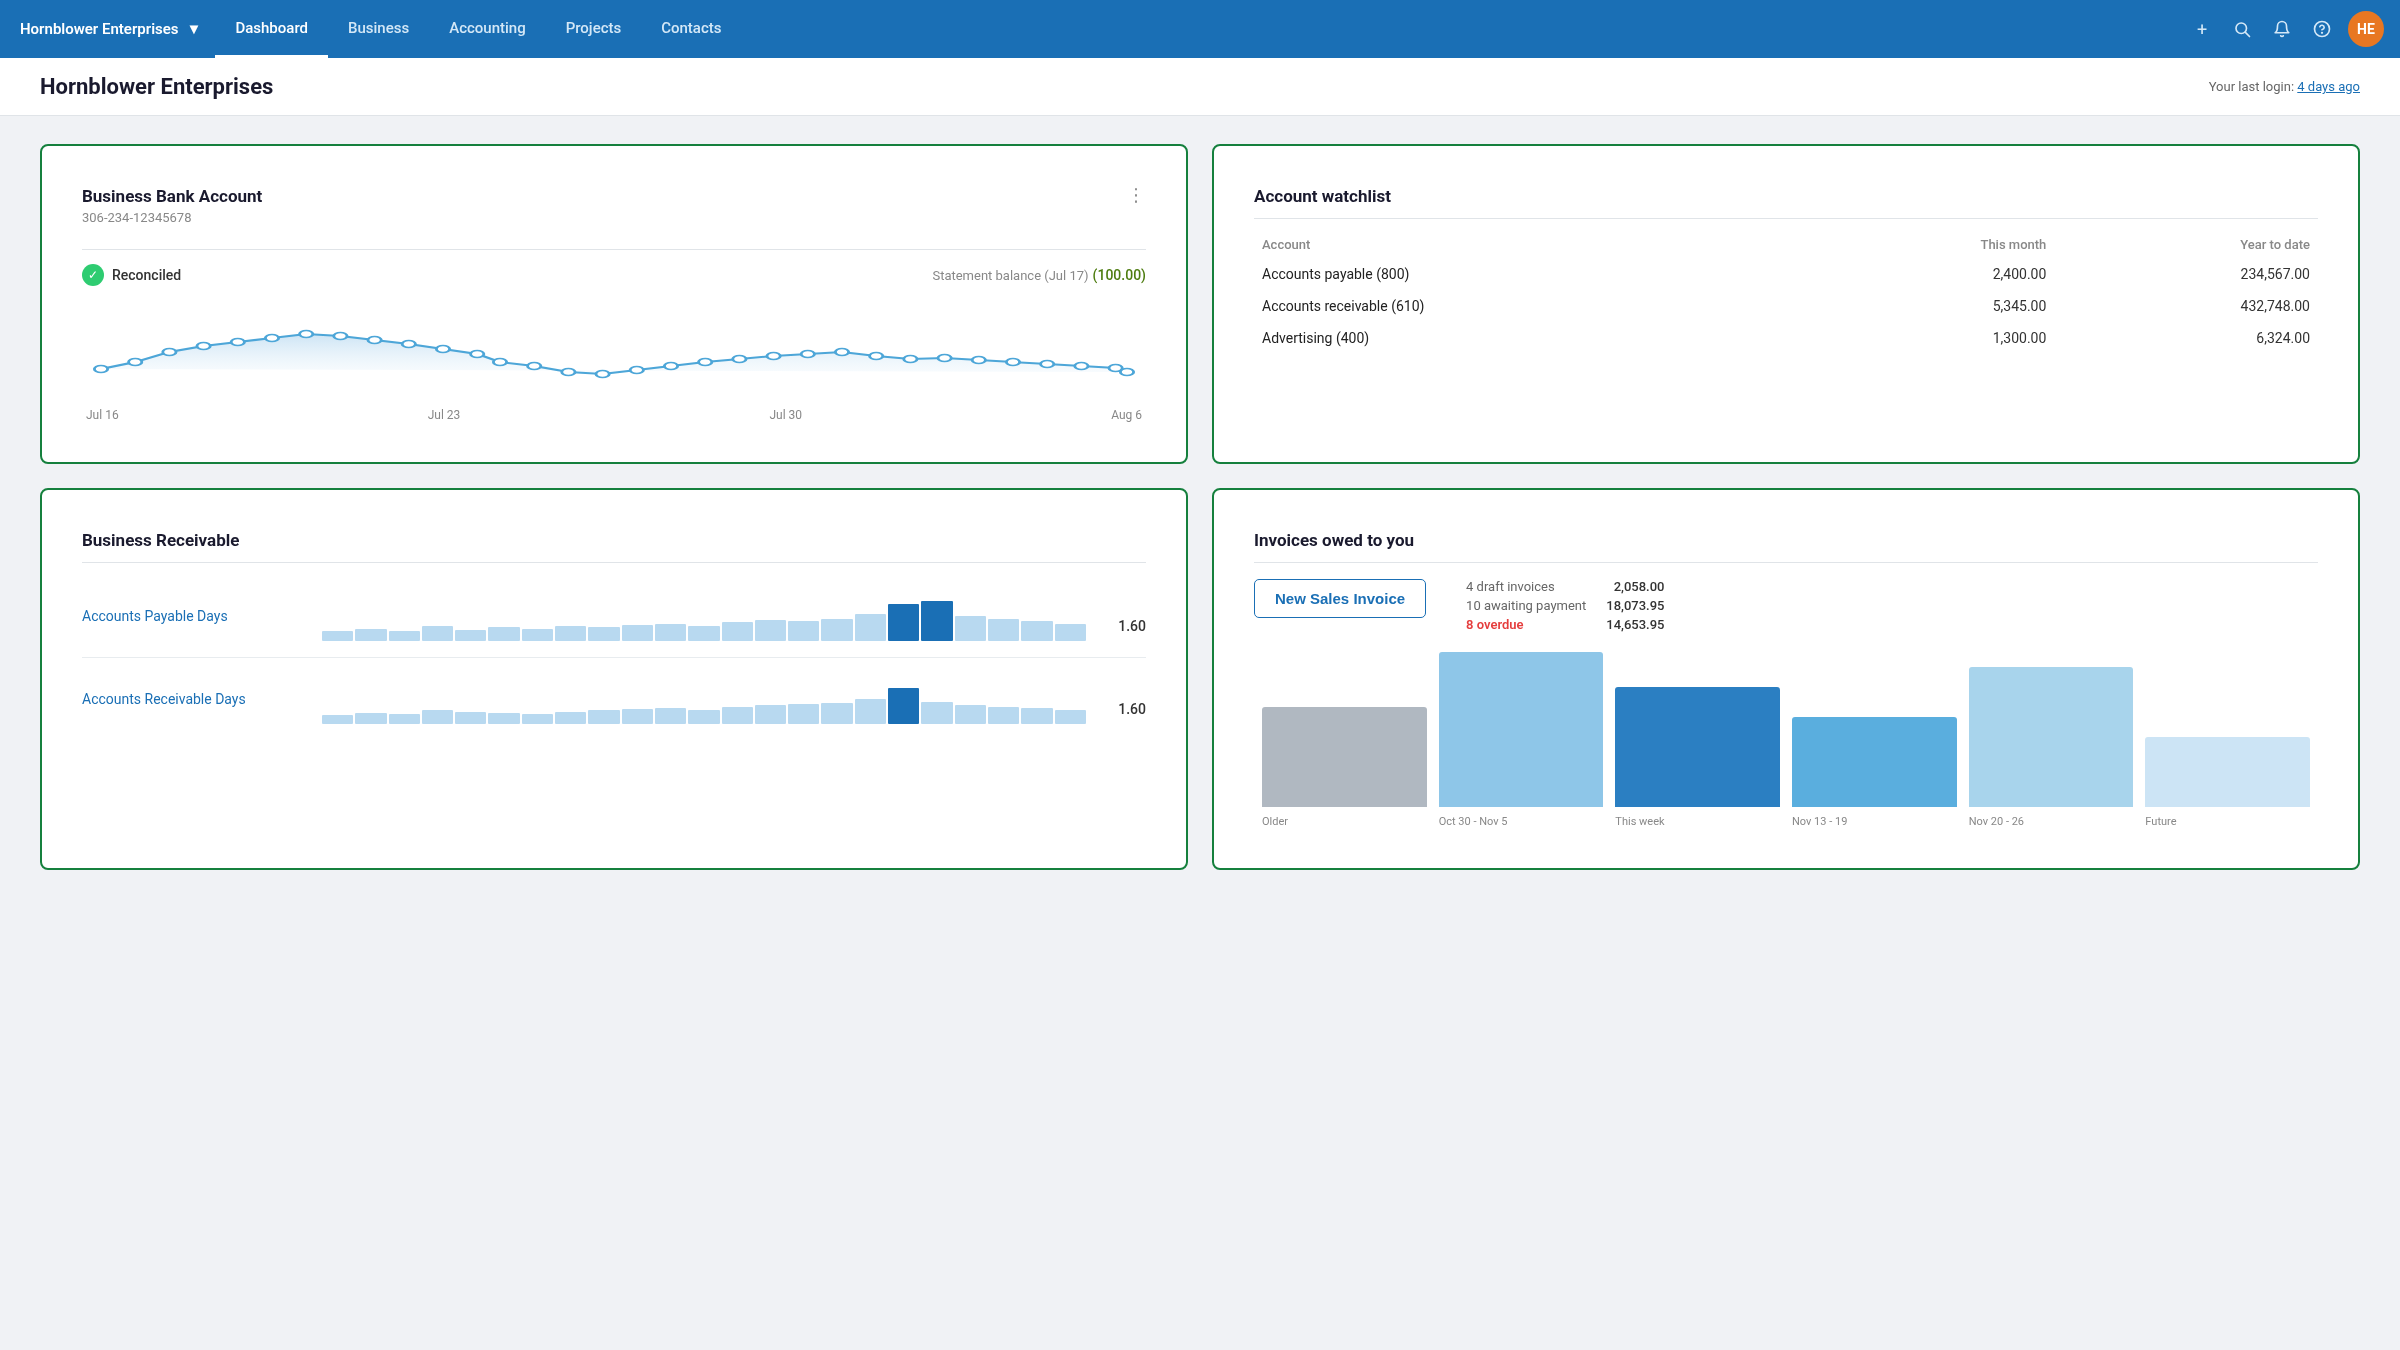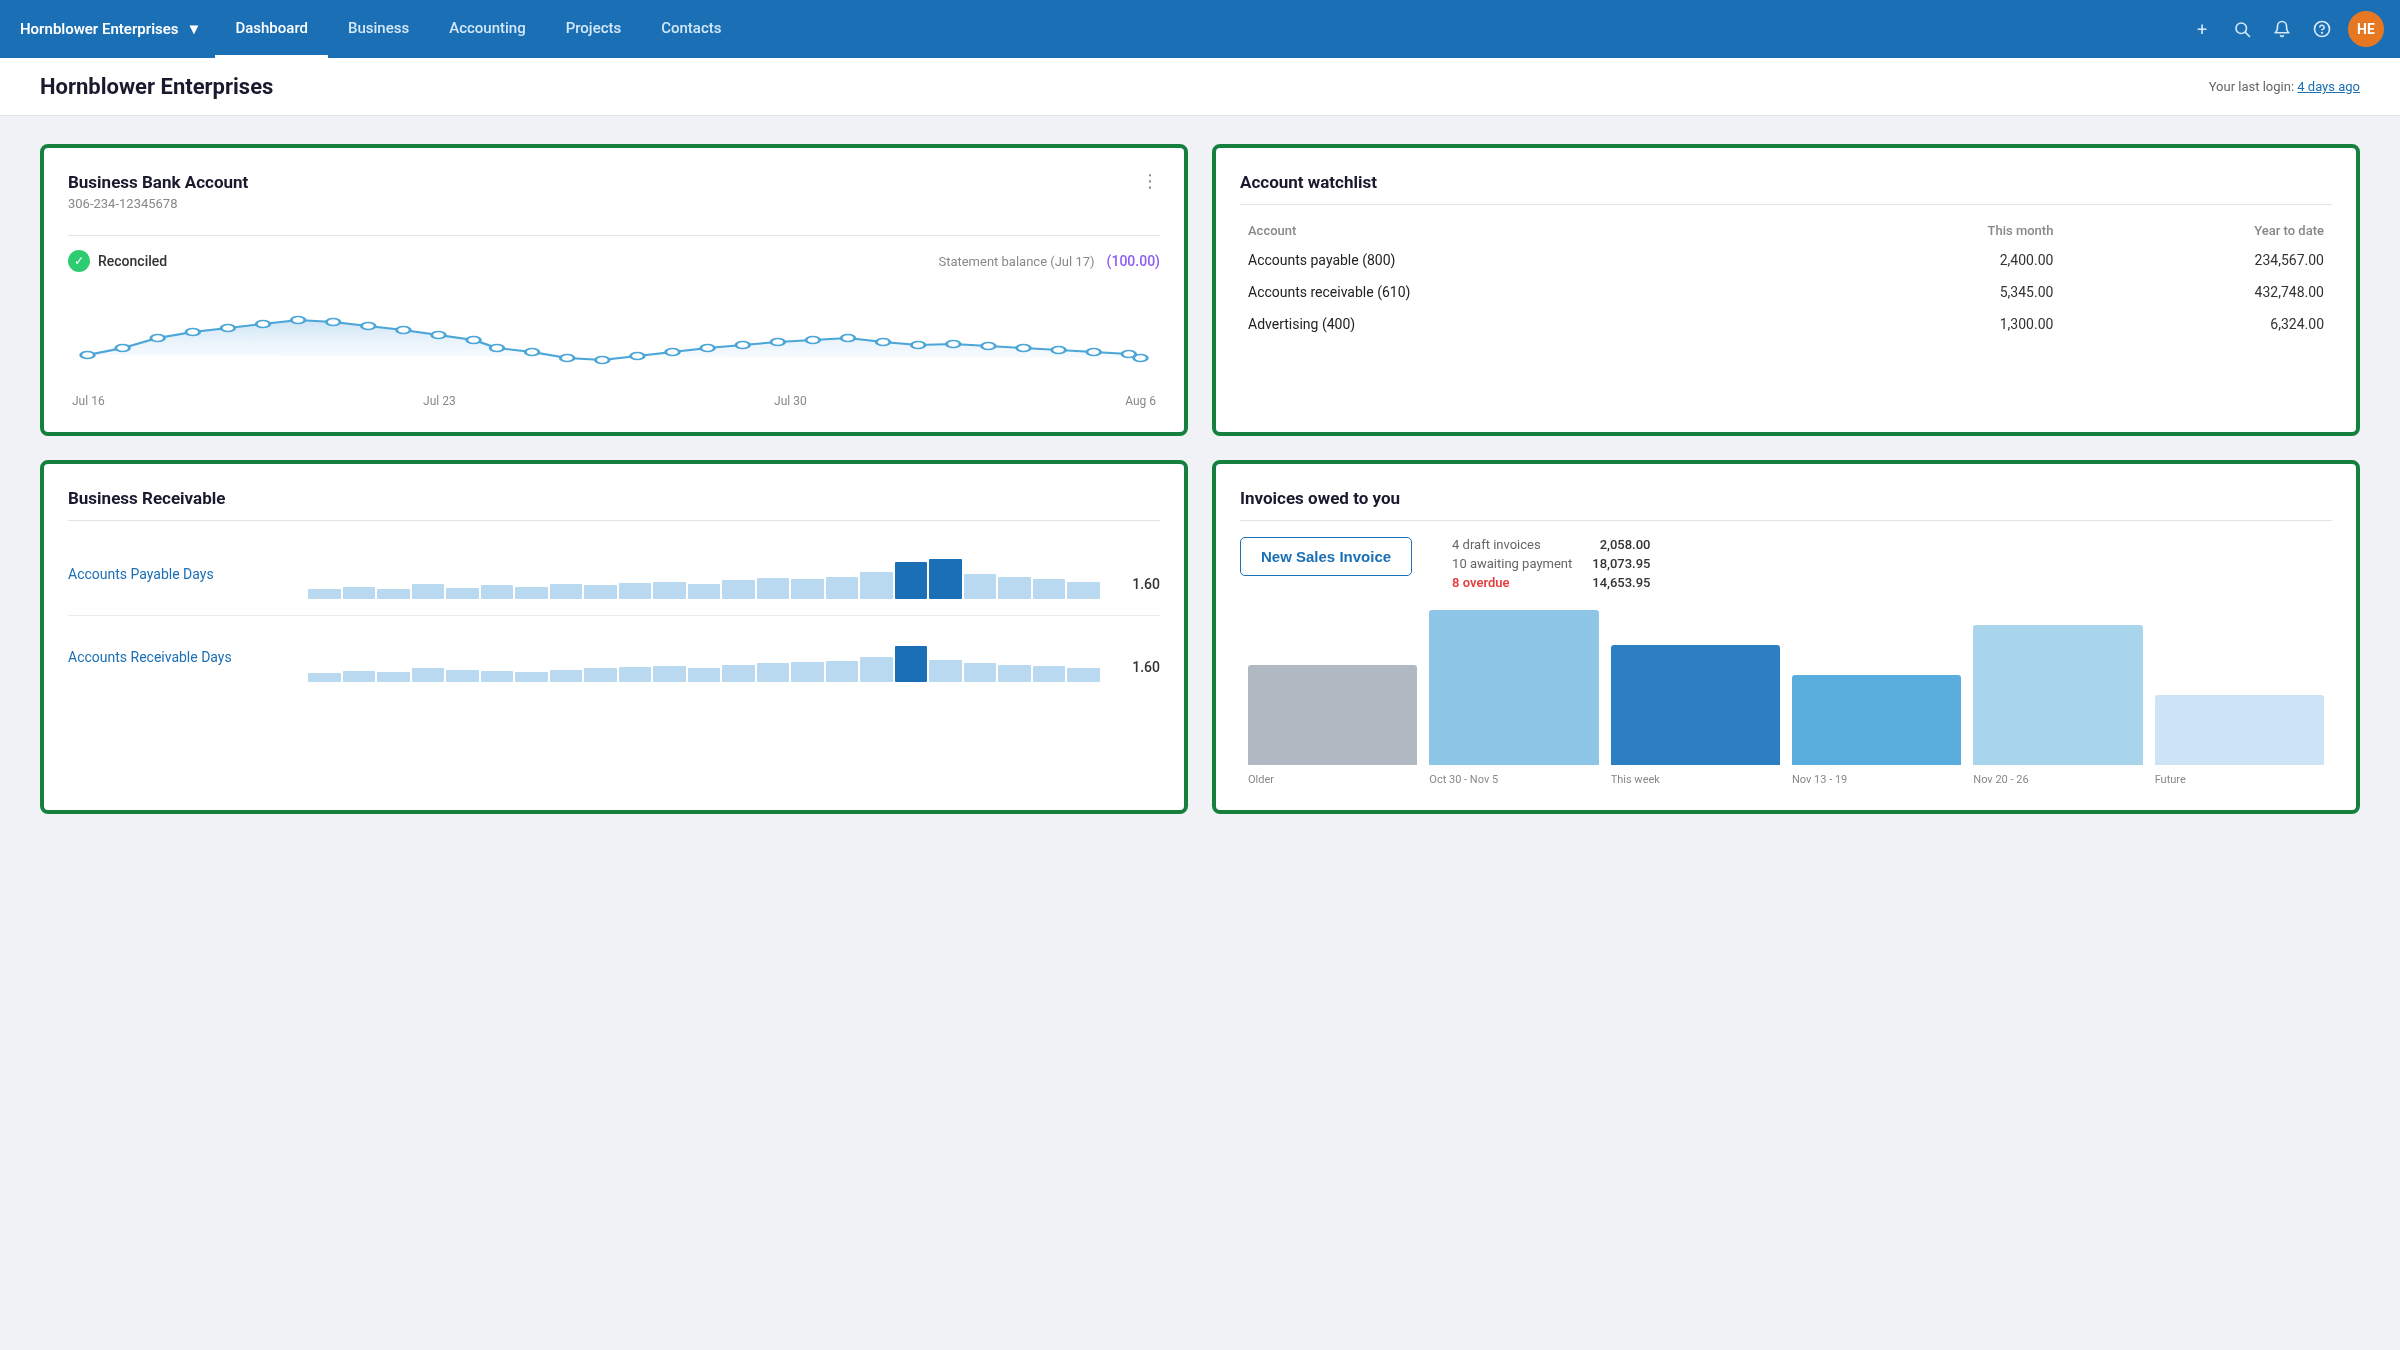--- a/index.html
+++ b/index.html
@@ -100,22 +100,22 @@
       padding: 28px 40px;
       display: grid;
       grid-template-columns: 1fr 1fr;
       gap: 24px;
     }
 
     
     .card {
       background: #fff;
       border-radius: 8px;
-      border: 4px solid #15803d;
-      padding: 24px;
+      border: 2px solid #15803d;
+      padding: 40px;
       overflow: hidden;
     }
     .card-title {
       font-size: 17px;
       font-weight: 700;
       color: #1a1a2e;
       margin-bottom: 4px;
     }
     .card-subtitle {
       font-size: 13px;
@@ -162,23 +162,23 @@
       display: flex; align-items: center; justify-content: center;
       color: #fff;
       font-size: 12px;
     }
     .statement-balance {
       font-size: 13px;
       color: #888;
     }
     .balance-amount {
       font-size: 14px;
-      color: #8b5cf6;
+      color: #4d7c0f;
       font-weight: 500;
-      margin-left: 12px;
+      margin-left: 4px;
     }
     .statement-right {
       display: flex;
       align-items: center;
     }
 
     
     .chart-area {
       position: relative;
       height: 110px;

